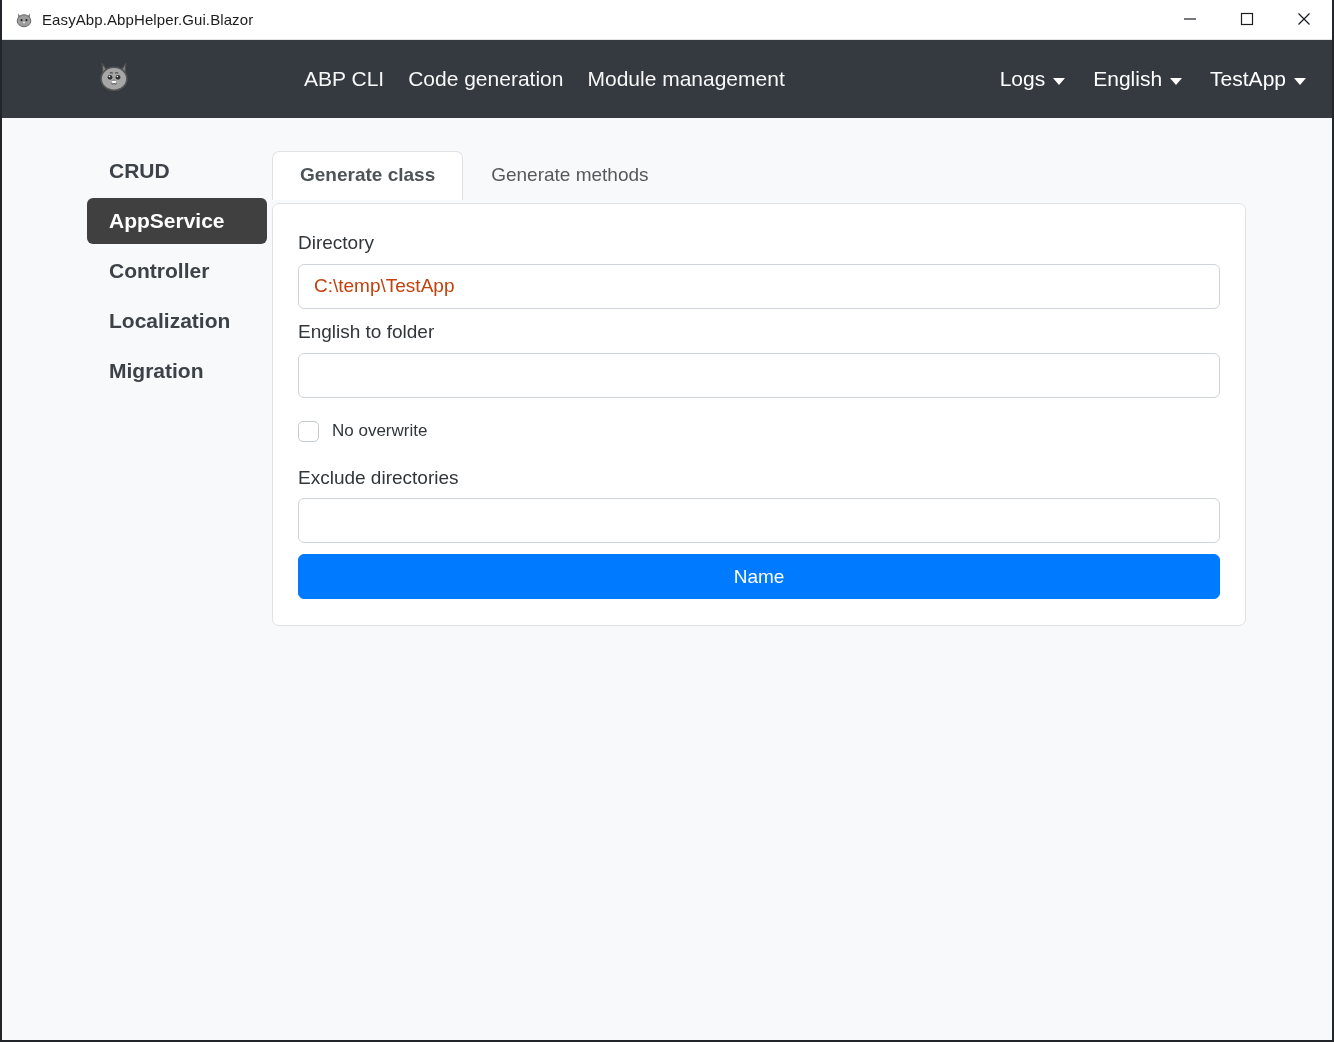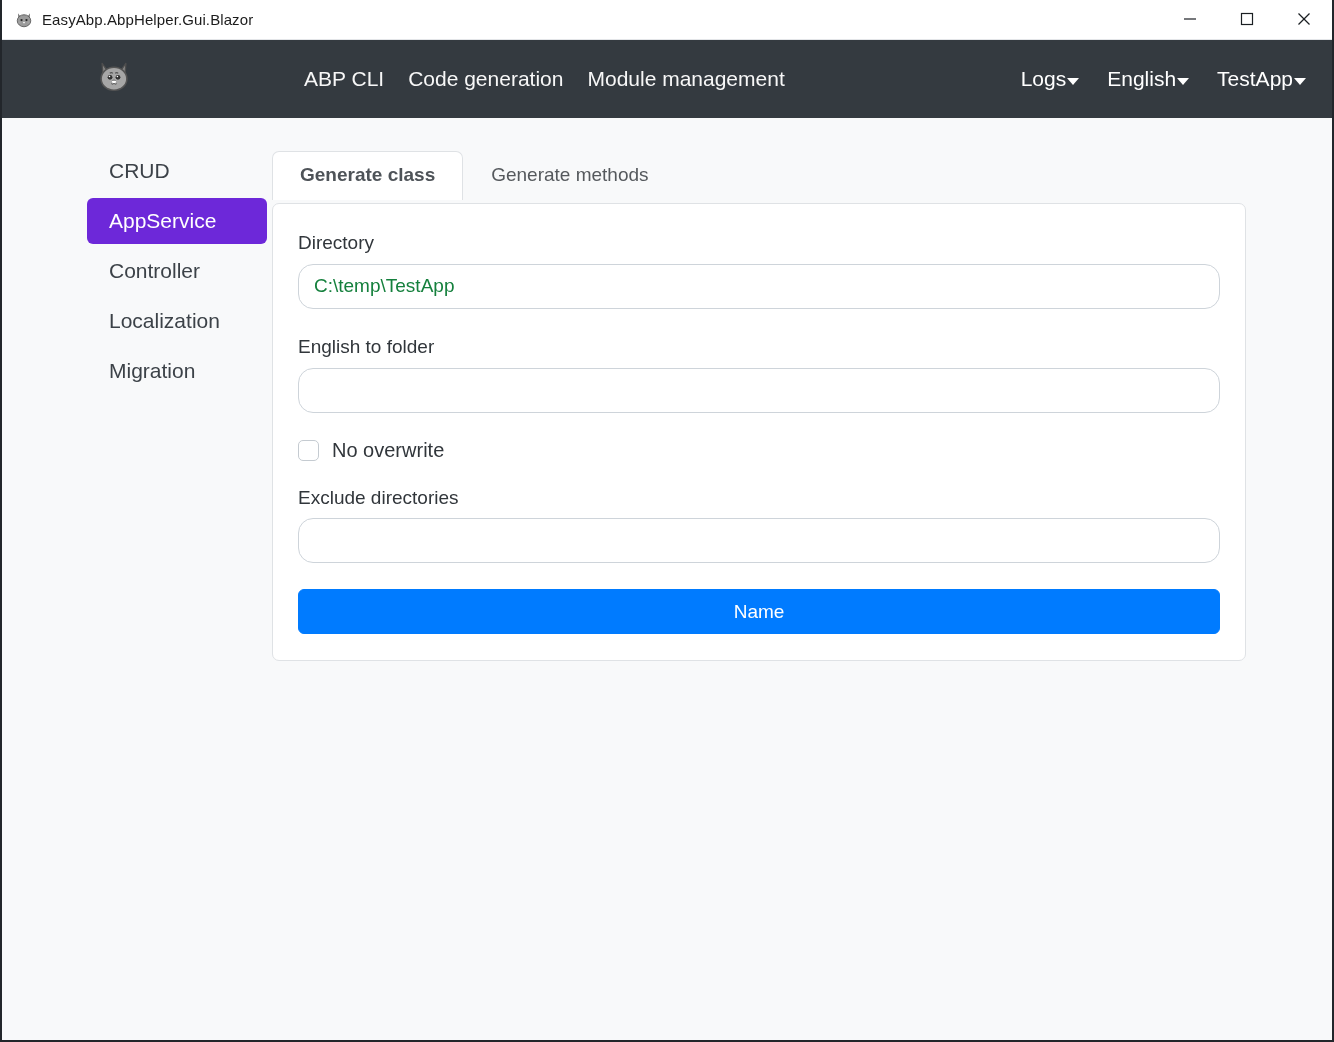--- a/index.html
+++ b/index.html
@@ -119,21 +119,21 @@
     margin-left: auto;
     display: flex;
     align-items: center;
     gap: 28px;
   }
   .nav-dropdown {
     color: #ffffff;
     font-size: 21px;
     display: flex;
     align-items: center;
-    gap: 1px;
+    gap: 8px;
     cursor: pointer;
     white-space: nowrap;
     text-align: center;
   }
   .caret {
     width: 0; height: 0;
     border-left: 6px solid transparent;
     border-right: 6px solid transparent;
     border-top: 7px solid #ffffff;
     display: inline-block;
@@ -159,23 +159,24 @@
     flex-direction: column;
     gap: 4px;
   }
   .side-item {
     font-size: 21px;
     color: #3c4248;
     padding: 11px 22px;
     border-radius: 6px;
     cursor: pointer;
     white-space: nowrap;
+    font-weight: bold;
   }
   .side-item.active {
-    background: #6d28d9;
+    background: #404040;
     color: #ffffff;
   }
 
   
   .content {
     flex: 1;
     margin-left: 5px;
     margin-right: 86px;
     display: flex;
     flex-direction: column;
@@ -206,36 +207,36 @@
   }
 
   .card {
     background: #ffffff;
     border: 1px solid #dfe2e5;
     border-radius: 7px;
     padding: 27px 25px 26px 25px;
     margin-top: 3px;
   }
 
-  .form-group { margin-bottom: 26px; }
+  .form-group { margin-bottom: 11px; }
   .form-label {
     display: block;
     font-size: 19px;
     color: #31363b;
     margin-bottom: 9px;
     line-height: 1.25;
   }
   .form-input {
     width: 100%;
     height: 45px;
     border: 1px solid #ced4da;
-    border-radius: 15px;
+    border-radius: 6px;
     padding: 0 15px;
     font-size: 19px;
-    color: #15803d;
+    color: #c2410c;
     font-family: "Liberation Sans", sans-serif;
     background: #ffffff;
     outline: none;
   }
   .form-input::placeholder { color: #a3a9af; }
 
   .check-row {
     display: flex;
     align-items: center;
     gap: 13px;
@@ -251,21 +252,21 @@
     cursor: pointer;
     appearance: none;
     -webkit-appearance: none;
     margin: 0;
   }
   .checkbox:checked {
     background: #007bff;
     border-color: #007bff;
   }
   .check-label {
-    font-size: 20px;
+    font-size: 17px;
     color: #31363b;
     cursor: pointer;
   }
 
   .save-btn {
     width: 100%;
     height: 45px;
     background: #007bff;
     border: 1px solid #007bff;
     border-radius: 6px;

